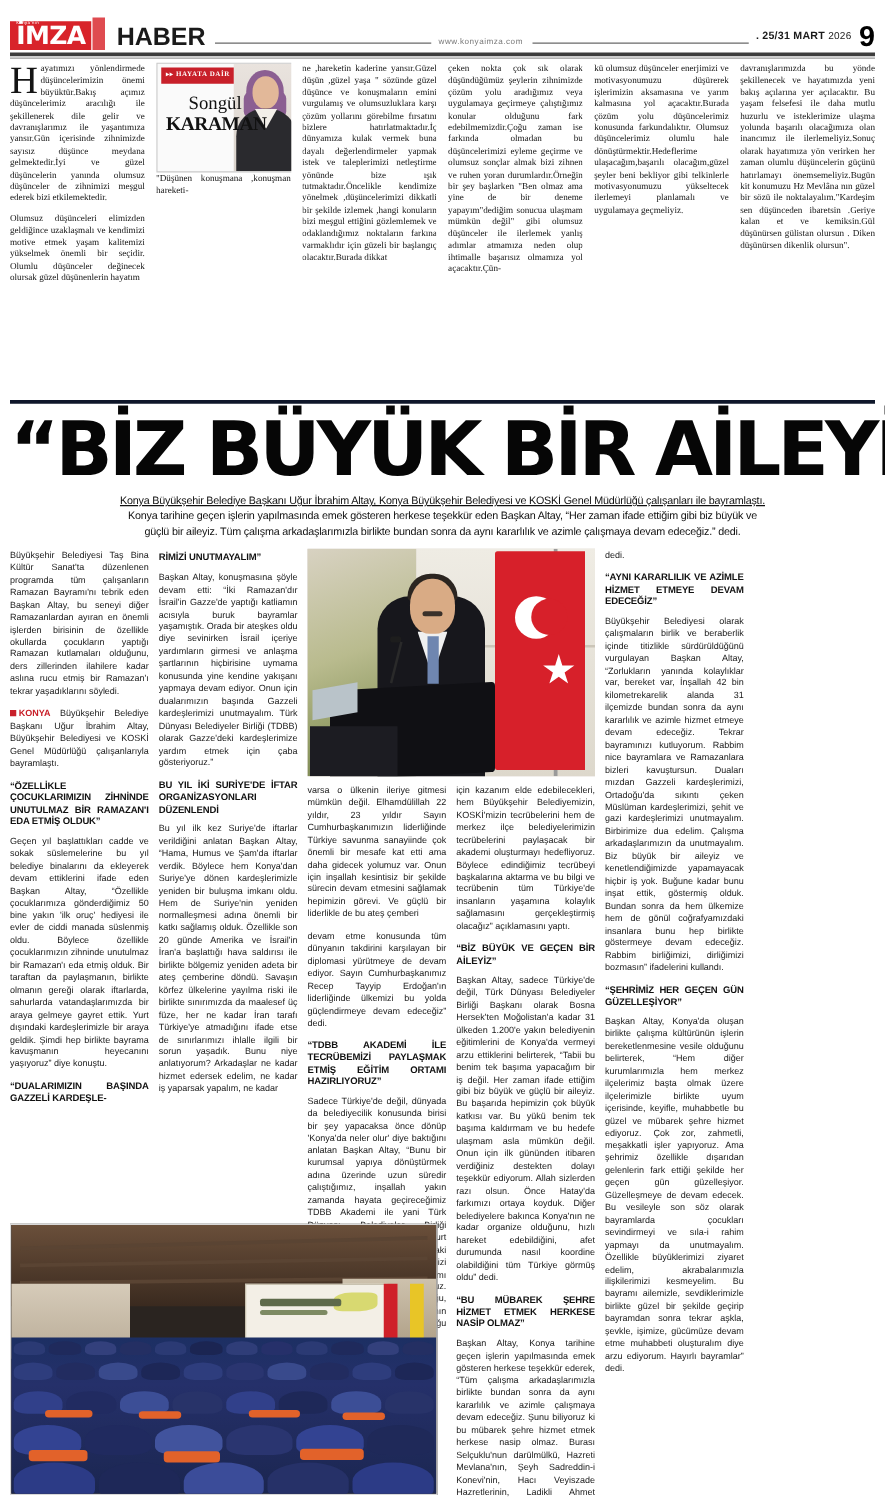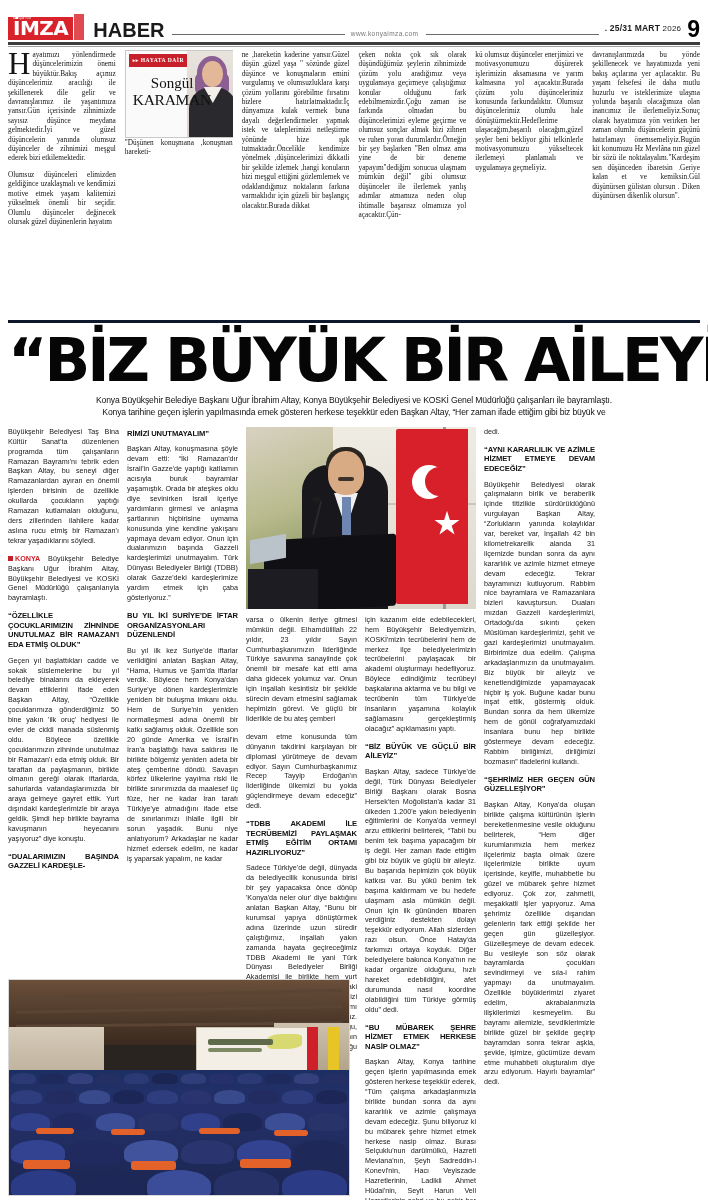--- a/index.html
+++ b/index.html
@@ -195,21 +195,21 @@
     z-index: 3;
     line-height: 16px;
     margin-left: 18px;
   }
   .ac-name2 {
     position: absolute;
     left: 7px;
     top: 40px;
     font-size: 15.5px;
     font-family: "Liberation Serif", serif;
-    font-weight: normal;
+    font-weight: bold;
     color: #111;
     z-index: 3;
     line-height: 17px;
     letter-spacing: -0.3px;
   }
   .ac-photo {
     position: absolute;
     right: 0;
     top: 0;
     width: 52px;
@@ -267,21 +267,21 @@
     transform: scaleX(1.0);
   }
   .deck {
     font-size: 8.6px;
     line-height: 12.4px;
     text-align: center;
     margin-top: 5px;
     color: #111;
     letter-spacing: -0.15px;
   }
-  .deck .l1 { display: block; }
+  .deck .l1 { display: block; text-decoration: underline; }
   .deck .l2 { display: block; }
   .deck .l3 { display: block; }
 
   
   .body-grid {
     display: flex;
     gap: 8px;
     margin-top: 8px;
     position: relative;
   }
@@ -467,20 +467,21 @@
       </div>
 
     </div>
   </div>
 
   <div class="headline-block">
     <div class="big-headline">“BİZ BÜYÜK BİR AİLEYİZ”</div>
     <div class="deck">
       <span class="l1">Konya Büyükşehir Belediye Başkanı Uğur İbrahim Altay, Konya Büyükşehir Belediyesi ve KOSKİ Genel Müdürlüğü çalışanları ile bayramlaştı.</span>
       <span class="l2">Konya tarihine geçen işlerin yapılmasında emek gösteren herkese teşekkür eden Başkan Altay, “Her zaman ifade ettiğim gibi biz büyük ve</span>
+      <span class="l3">güçlü bir aileyiz. Tüm çalışma arkadaşlarımızla birlikte bundan sonra da aynı kararlılık ve azimle çalışmaya devam edeceğiz.” dedi.</span>
     </div>
   </div>
 
   <div class="body-grid">
 
     <div class="bcol">
       <p>Büyükşehir Belediyesi Taş Bina Kültür Sanat'ta düzenlenen programda tüm çalışanların Ramazan Bayramı'nı tebrik eden Başkan Altay, bu seneyi diğer Ramazanlardan ayıran en önemli işlerden birisinin de özellikle okullarda çocukların yaptığı Ramazan kutlamaları olduğunu, ders zillerinden ilahilere kadar aslına rucu etmiş bir Ramazan'ı tekrar yaşadıklarını söyledi.</p>
       <p><span class="kicker"><span class="sq"></span><span>KONYA</span></span> <span>Büyükşehir Belediye Başkanı Uğur İbrahim Altay, Büyükşehir Belediyesi ve KOSKİ Genel Müdürlüğü çalışanlarıyla bayramlaştı.</span></p>
       <div class="subhead">“ÖZELLİKLE ÇOCUKLARIMIZIN ZİHNİNDE UNUTULMAZ BİR RAMAZAN'I EDA ETMİŞ OLDUK”</div>
       <p>Geçen yıl başlattıkları cadde ve sokak süslemelerine bu yıl belediye binalarını da ekleyerek devam ettiklerini ifade eden Başkan Altay, “Özellikle çocuklarımıza gönderdiğimiz 50 bine yakın 'ilk oruç' hediyesi ile evler de ciddi manada süslenmiş oldu. Böylece özellikle çocuklarımızın zihninde unutulmaz bir Ramazan'ı eda etmiş olduk. Bir taraftan da paylaşmanın, birlikte olmanın gereği olarak iftarlarda, sahurlarda vatandaşlarımızda bir araya gelmeye gayret ettik. Yurt dışındaki kardeşlerimizle bir araya geldik. Şimdi hep birlikte bayrama kavuşmanın heyecanını yaşıyoruz” diye konuştu.</p>
@@ -520,21 +521,21 @@
       </div>
       <div style="display:flex; gap:8px; margin-top:6px;">
         <div style="width:111px; font-size:7.2px; line-height:9.9px; text-align:justify;">
           <p>varsa o ülkenin ileriye gitmesi mümkün değil. Elhamdülillah 22 yıldır, 23 yıldır Sayın Cumhurbaşkanımızın liderliğinde Türkiye savunma sanayiinde çok önemli bir mesafe kat etti ama daha gidecek yolumuz var. Onun için inşallah kesintisiz bir şekilde sürecin devam etmesini sağlamak hepimizin görevi. Ve güçlü bir liderlikle de bu ateş çemberi</p>
           <p>devam etme konusunda tüm dünyanın takdirini karşılayan bir diplomasi yürütmeye de devam ediyor. Sayın Cumhurbaşkanımız Recep Tayyip Erdoğan'ın liderliğinde ülkemizi bu yolda güçlendirmeye devam edeceğiz” dedi.</p>
           <div class="subhead">“TDBB AKADEMİ İLE TECRÜBEMİZİ PAYLAŞMAK ETMİŞ EĞİTİM ORTAMI HAZIRLIYORUZ”</div>
           <p>Sadece Türkiye'de değil, dünyada da belediyecilik konusunda birisi bir şey yapacaksa önce dönüp 'Konya'da neler olur' diye baktığını anlatan Başkan Altay, “Bunu bir kurumsal yapıya dönüştürmek adına üzerinde uzun süredir çalıştığımız, inşallah yakın zamanda hayata geçireceğimiz TDBB Akademi ile yani Türk Dünyası Belediyeler Birliği Akademisi ile birlikte hem yurt içindeki hem yurt dışındaki belediyelere tecrübemizi paylaşmak için bir eğitim ortamı hazırlamaya çalışıyoruz. Müfredatının belli olduğu, katılımcıların meslek gruplarının belli olduğu, zamanın belli olduğu ve gelenlerin şehirleri</p>
         </div>
         <div style="width:111px; font-size:7.2px; line-height:9.9px; text-align:justify;">
           <p>için kazanım elde edebilecekleri, hem Büyükşehir Belediyemizin, KOSKİ'mizin tecrübelerini hem de merkez ilçe belediyelerimizin tecrübelerini paylaşacak bir akademi oluşturmayı hedefliyoruz. Böylece edindiğimiz tecrübeyi başkalarına aktarma ve bu bilgi ve tecrübenin tüm Türkiye'de insanların yaşamına kolaylık sağlamasını gerçekleştirmiş olacağız” açıklamasını yaptı.</p>
-          <div class="subhead">“BİZ BÜYÜK VE GÜÇLÜ BİR AİLEYİZ”</div>
+          <div class="subhead">“BİZ BÜYÜK VE GEÇEN BİR AİLEYİZ”</div>
           <p>Başkan Altay, sadece Türkiye'de değil, Türk Dünyası Belediyeler Birliği Başkanı olarak Bosna Hersek'ten Moğolistan'a kadar 31 ülkeden 1.200'e yakın belediyenin eğitimlerini de Konya'da vermeyi arzu ettiklerini belirterek, “Tabii bu benim tek başıma yapacağım bir iş değil. Her zaman ifade ettiğim gibi biz büyük ve güçlü bir aileyiz. Bu başarıda hepimizin çok büyük katkısı var. Bu yükü benim tek başıma kaldırmam ve bu hedefe ulaşmam asla mümkün değil. Onun için ilk gününden itibaren verdiğiniz destekten dolayı teşekkür ediyorum. Allah sizlerden razı olsun. Önce Hatay'da farkımızı ortaya koyduk. Diğer belediyelere bakınca Konya'nın ne kadar organize olduğunu, hızlı hareket edebildiğini, afet durumunda nasıl koordine olabildiğini tüm Türkiye görmüş oldu” dedi.</p>
           <div class="subhead">“BU MÜBAREK ŞEHRE HİZMET ETMEK HERKESE NASİP OLMAZ”</div>
           <p>Başkan Altay, Konya tarihine geçen işlerin yapılmasında emek gösteren herkese teşekkür ederek, “Tüm çalışma arkadaşlarımızla birlikte bundan sonra da aynı kararlılık ve azimle çalışmaya devam edeceğiz. Şunu biliyoruz ki bu mübarek şehre hizmet etmek herkese nasip olmaz. Burası Selçuklu'nun darülmülkü, Hazreti Mevlana'nın, Şeyh Sadreddin-i Konevi'nin, Hacı Veyiszade Hazretlerinin, Ladikli Ahmet Hüdai'nin, Seyit Harun Veli Hazretlerinin şehri ve bu şehir her zaman her manada Türkiye'de sözü olan bir şehir olmuş. Biz de bunu güçlendirmek için çalışıyoruz, çaba sarf ediyoruz”</p>
         </div>
       </div>
     </div>
 
     <div class="bcol">
       <p>dedi.</p>
       <div class="subhead">“AYNI KARARLILIK VE AZİMLE HİZMET ETMEYE DEVAM EDECEĞİZ”</div>

